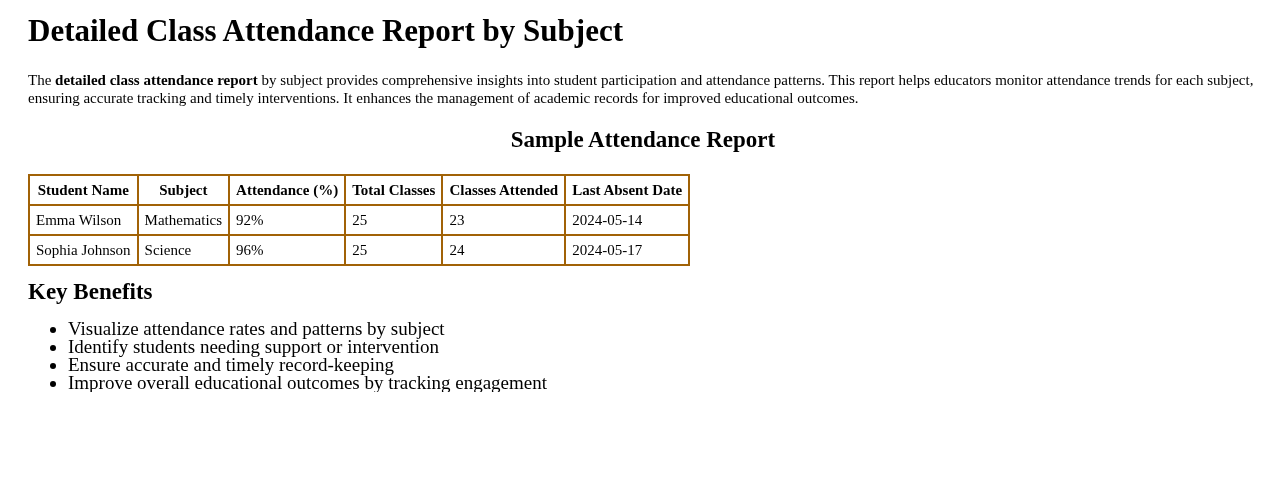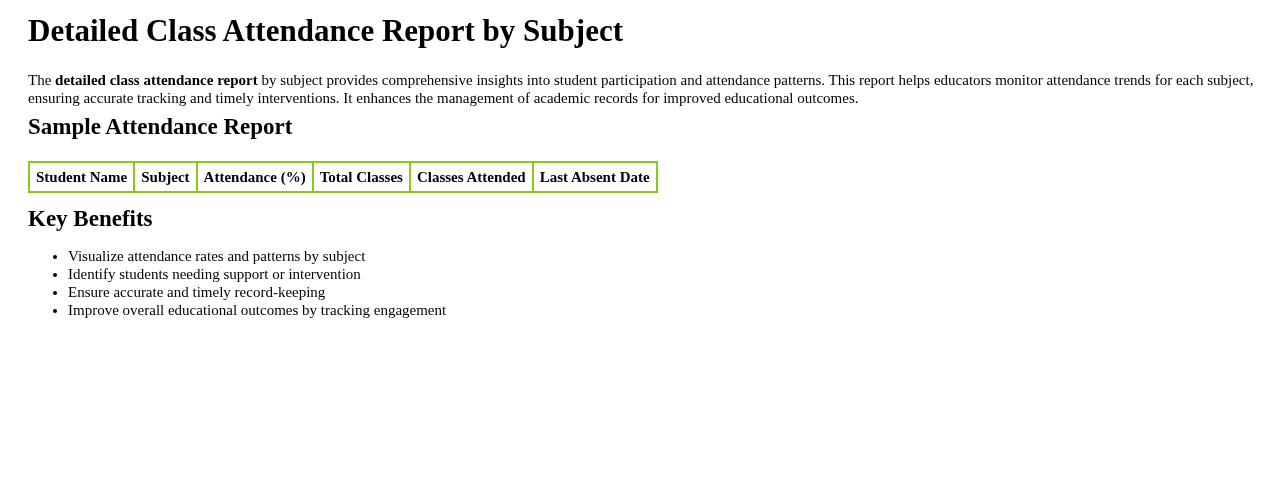--- a/index.html
+++ b/index.html
@@ -22,41 +22,41 @@
       margin: 22px 0 0 0;
       line-height: 18px;
       font-size: 15px;
     }
     h2 {
       font-size: 23px;
       font-weight: bold;
       margin: 0;
       line-height: 28px;
     }
-    h2.sample { margin-top: 6px; }
+    h2.sample { margin-top: 19px; text-align: center; }
     table {
       border-collapse: collapse;
       margin-top: 20px;
       font-size: 15px;
     }
     th, td {
-      border: 2px solid #84cc16;
+      border: 2px solid #a16207;
       height: 28px;
       padding: 0 6px;
       text-align: left;
       white-space: nowrap;
       margin-left: 44px;
     }
     th { text-align: center; font-weight: bold; padding: 0 6px; }
     h2.benefits { margin-top: 12px; }
     ul {
       margin: 14px 0 0 0;
       padding-left: 40px;
       line-height: 18px;
-      font-size: 15px;
+      font-size: 19px;
     }
   </style>
 </head>
 <body>
 
 <h1>Detailed Class Attendance Report by Subject</h1>
 
 <p class="intro"><span>The </span><strong>detailed class attendance report</strong><span> by subject provides comprehensive insights into student participation and attendance patterns. This report helps educators monitor attendance trends for each subject, ensuring accurate tracking and timely interventions. It enhances the management of academic records for improved educational outcomes.</span></p>
 
 <h2 class="sample">Sample Attendance Report</h2>
@@ -66,20 +66,36 @@
     <tr>
       <th>Student Name</th>
       <th>Subject</th>
       <th>Attendance (%)</th>
       <th>Total Classes</th>
       <th>Classes Attended</th>
       <th>Last Absent Date</th>
     </tr>
   </thead>
   <tbody>
+    <tr>
+      <td>Emma Wilson</td>
+      <td>Mathematics</td>
+      <td>92%</td>
+      <td>25</td>
+      <td>23</td>
+      <td>2024-05-14</td>
+    </tr>
+    <tr>
+      <td>Sophia Johnson</td>
+      <td>Science</td>
+      <td>96%</td>
+      <td>25</td>
+      <td>24</td>
+      <td>2024-05-17</td>
+    </tr>
   </tbody>
 </table>
 
 <h2 class="benefits">Key Benefits</h2>
 
 <ul>
   <li>Visualize attendance rates and patterns by subject</li>
   <li>Identify students needing support or intervention</li>
   <li>Ensure accurate and timely record-keeping</li>
   <li>Improve overall educational outcomes by tracking engagement</li>

